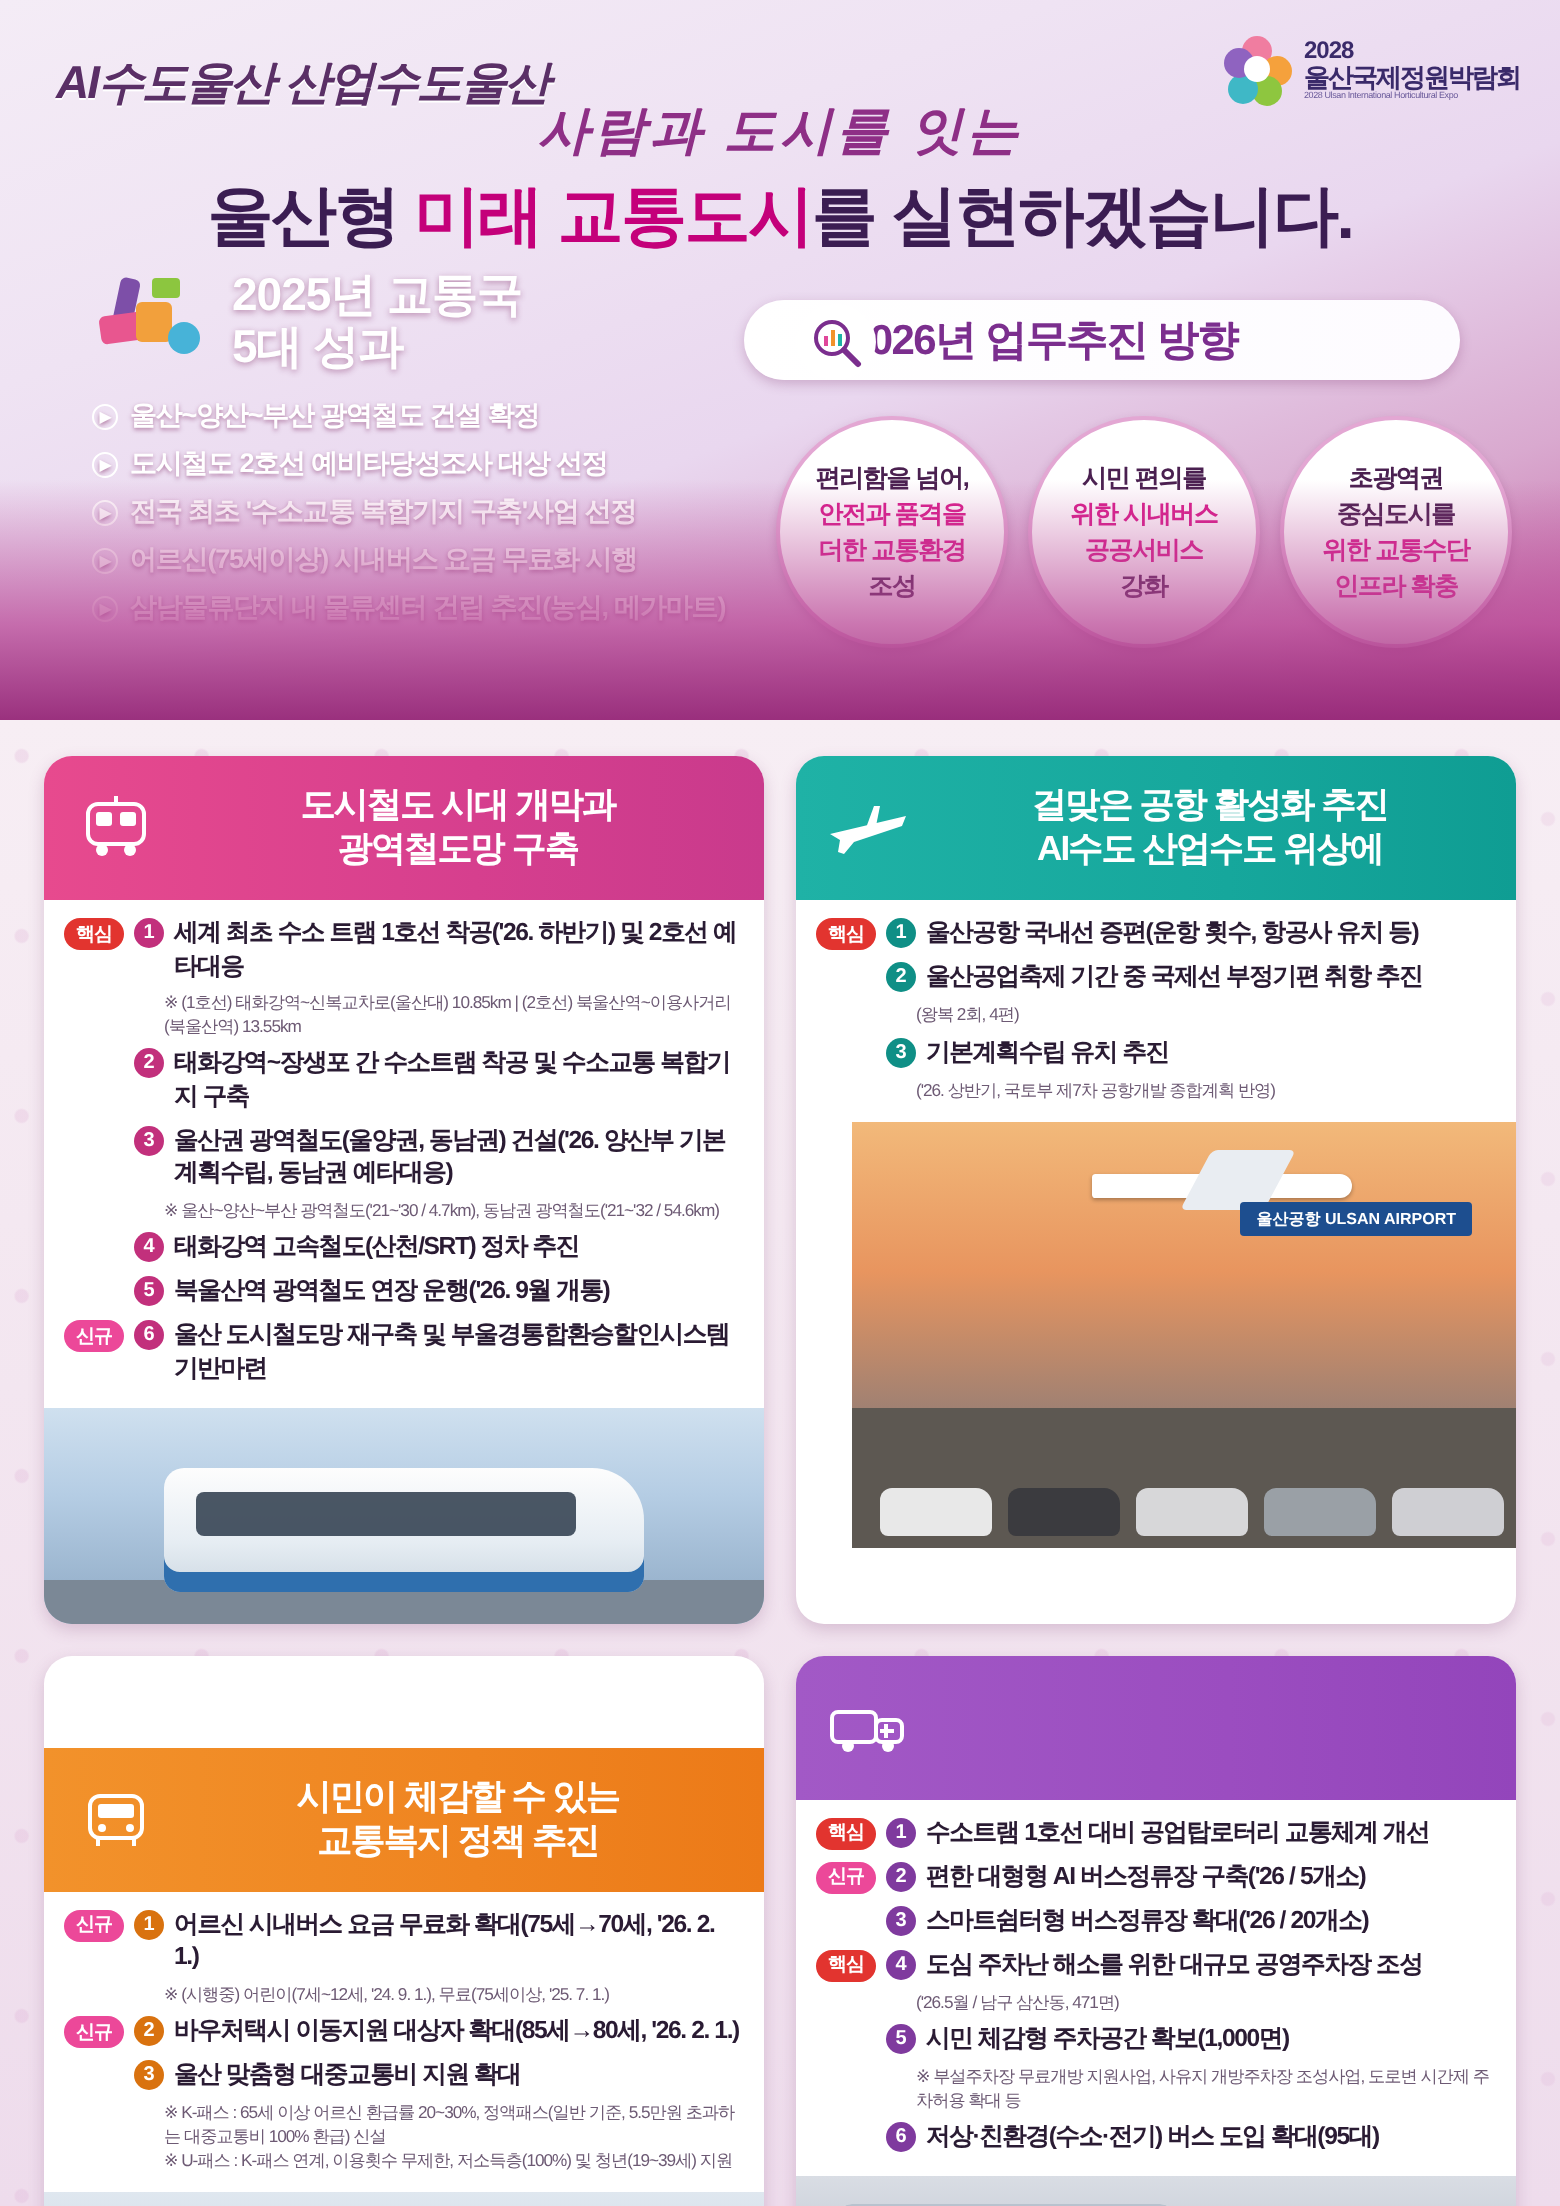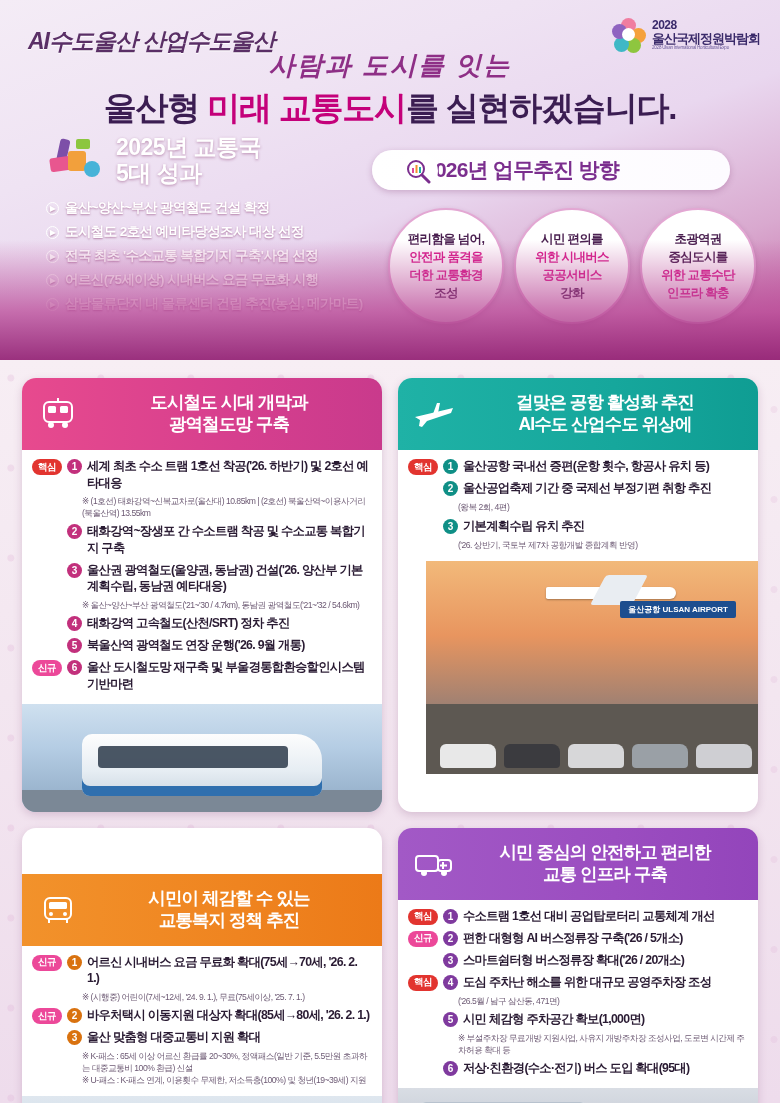--- a/index.html
+++ b/index.html
@@ -503,24 +503,20 @@
         <div class="head-ico">
           <svg width="44" height="32" viewBox="0 0 44 32">
             <rect x="4" y="8" width="22" height="15" rx="3" fill="none" stroke="#fff" stroke-width="2"></rect>
             <rect x="26" y="12" width="13" height="11" rx="3" fill="none" stroke="#fff" stroke-width="2"></rect>
             <line x1="31" y1="14" x2="31" y2="21" stroke="#fff" stroke-width="2"></line>
             <line x1="28" y1="17.5" x2="35" y2="17.5" stroke="#fff" stroke-width="2"></line>
             <circle cx="12" cy="25" r="3" fill="#fff"></circle>
             <circle cx="32" cy="25" r="3" fill="#fff"></circle>
           </svg>
         </div>
-        <div class="ttl">
-          <div>시민 중심의 안전하고 편리한</div>
-          <div>교통 인프라 구축</div>
-        </div>
       </div>
       <div class="card-body">
         <div class="row">
           <span class="tag tag-core">핵심</span>
           <span class="num purple">1</span>
           <span class="txt">수소트램 1호선 대비 공업탑로터리 교통체계 개선</span>
         </div>
         <div class="row">
           <span class="tag tag-new">신규</span>
           <span class="num purple">2</span>

